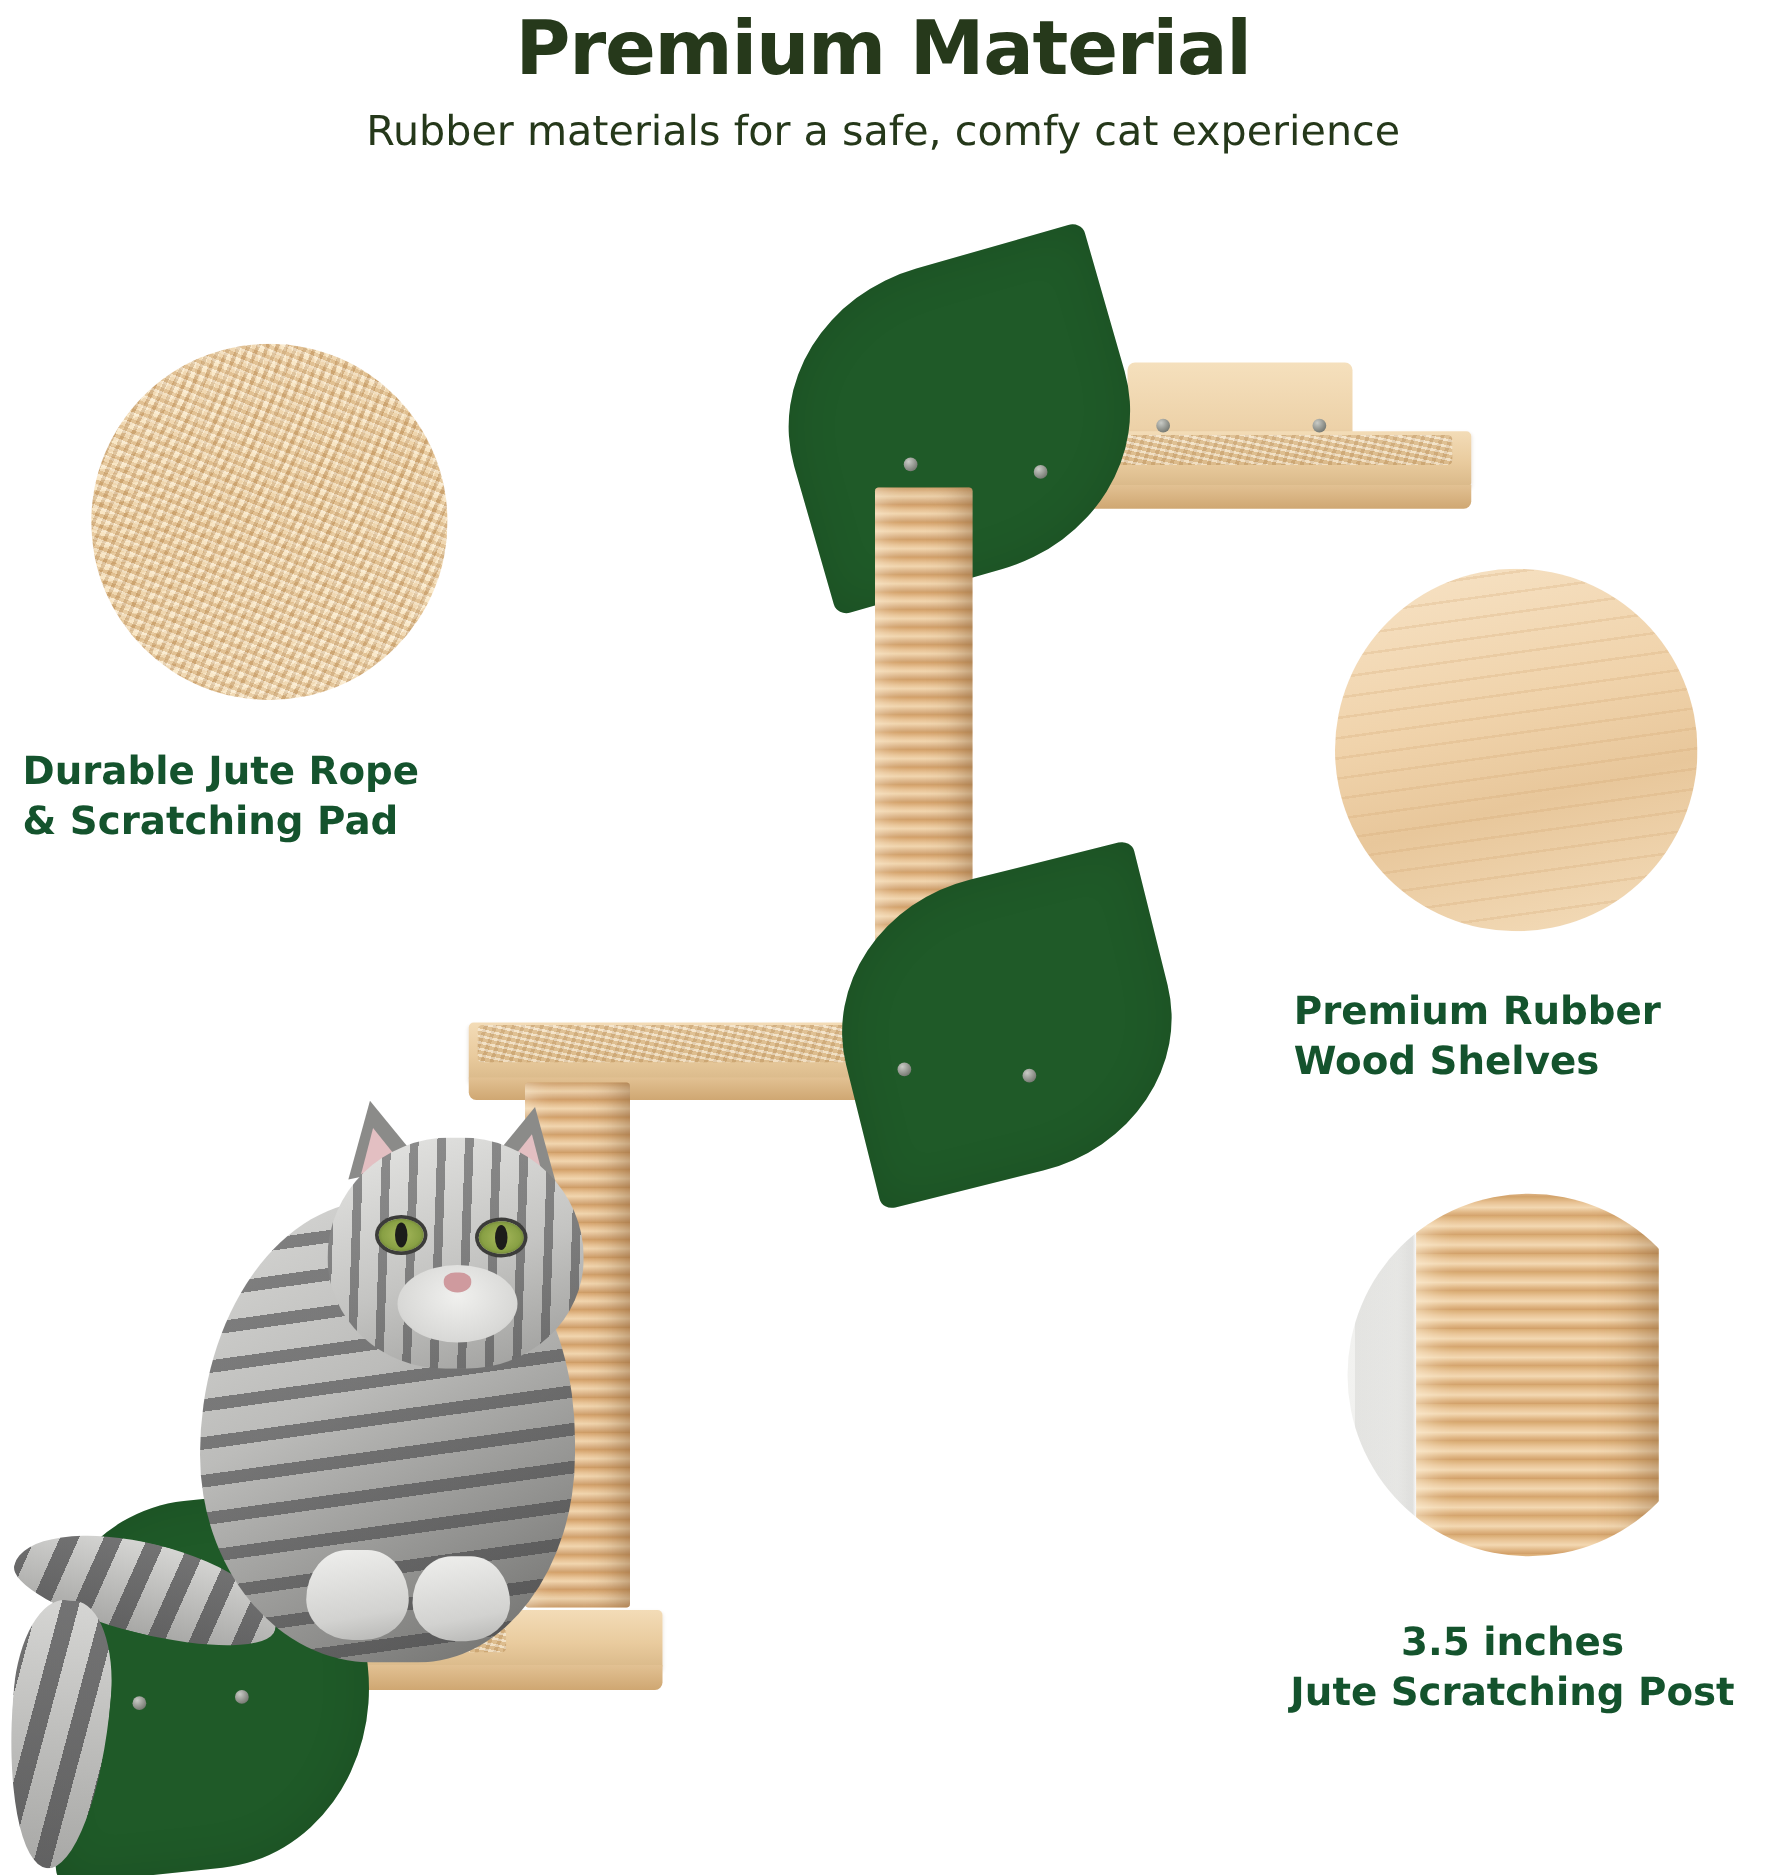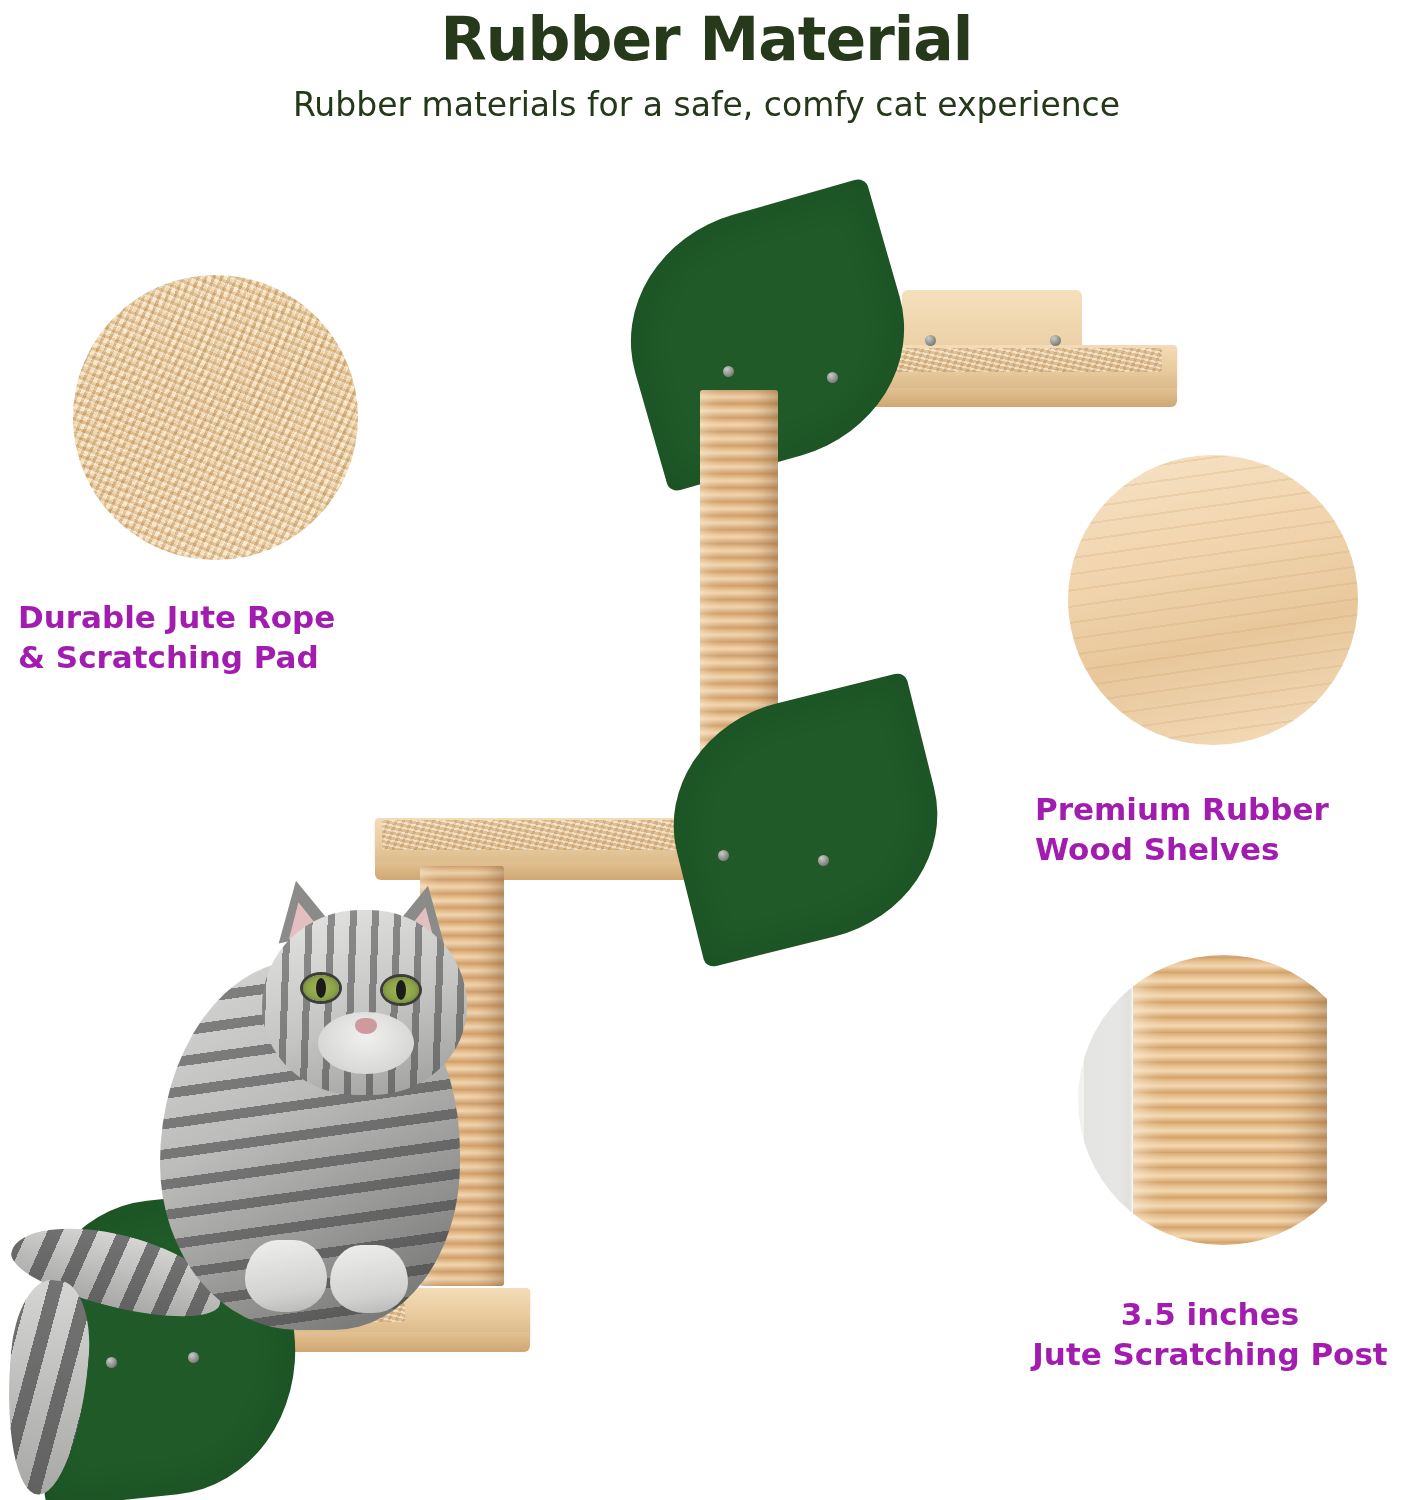--- a/index.html
+++ b/index.html
@@ -38,21 +38,21 @@
     font-weight: normal;
     color: #25381a;
     line-height: 1.2;
   }
 
   
   .caption {
     position: absolute;
     font-size: 31px;
     font-weight: bold;
-    color: #a21caf;
+    color: #14532d;
     line-height: 1.28;
     white-space: pre-line;
   }
   .caption.center { text-align: center; }
 
   
   .swatch {
     position: absolute;
     border-radius: 50%;
     overflow: hidden;
@@ -292,21 +292,21 @@
   .cat-paw {
     position: absolute;
     border-radius: 40% 40% 45% 45% / 55% 55% 45% 45%;
     background: linear-gradient(170deg, #efefed 0%, #d2d2d0 70%, #b5b5b3 100%);
   }
 </style>
 </head>
 <body>
 
 <div class="header">
-  <h1 class="title">Rubber Material</h1>
+  <h1 class="title">Premium Material</h1>
   <p class="subtitle">Rubber materials for a safe, comfy cat experience</p>
 </div>
 
 <div class="tree">
 
   <div class="backplate" style="left:902px; top:290px; width:180px; height:58px;"></div>
 
   <div class="shelf" style="left:672px; top:345px; width:505px; height:45px;"></div>
   <div class="shelf-edge" style="left:672px; top:388px; width:505px; height:19px; border-radius:0 0 6px 6px;"></div>
   <div class="pad" style="left:862px; top:348px; width:300px; height:24px;"></div>

